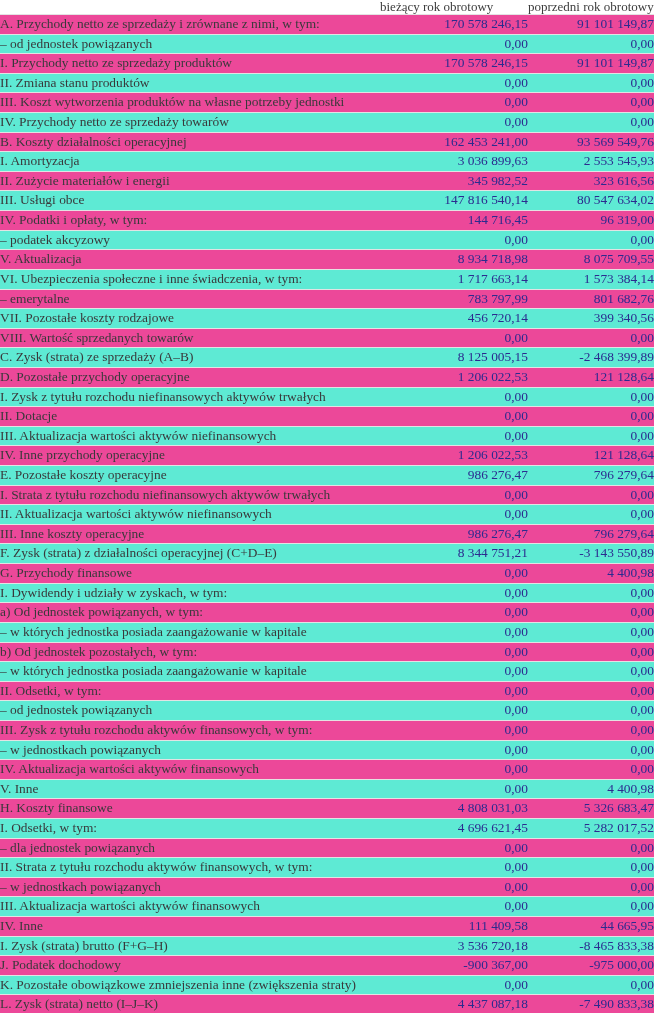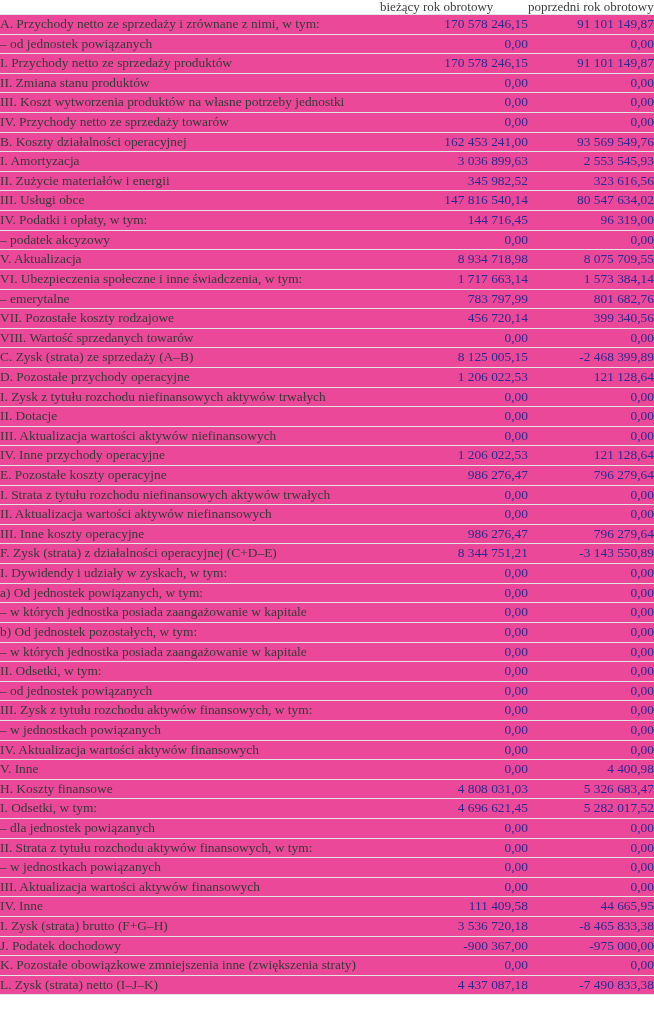--- a/index.html
+++ b/index.html
@@ -35,21 +35,21 @@
   }
   th.col-label-head {
     text-align: left;
   }
 
   
   #pnl-table tbody tr {
     height: 19.62px;
   }
   #pnl-table tbody tr.shade  { background: #ec4899; }
-  #pnl-table tbody tr.plain  { background: #ec4899; }
+  #pnl-table tbody tr.plain  { background: #5eead4; }
 
   #pnl-table tbody td {
     border-top: 1px solid #e3e3e3;
     padding: 0;
     font-size: 13.4px;
     line-height: 18.6px;
     vertical-align: middle;
     white-space: nowrap;
     overflow: hidden;
   }
@@ -229,20 +229,25 @@
       <tr class="shade">
         <td class="cell-label lvl1">III. Inne koszty operacyjne</td>
         <td class="cell-value">986 276,47</td>
         <td class="cell-value">796 279,64</td>
       </tr>
       <tr class="plain">
         <td class="cell-label lvl0">F. Zysk (strata) z działalności operacyjnej (C+D–E)</td>
         <td class="cell-value">8 344 751,21</td>
         <td class="cell-value">-3 143 550,89</td>
       </tr>
+      <tr class="shade">
+        <td class="cell-label lvl0">G. Przychody finansowe</td>
+        <td class="cell-value">0,00</td>
+        <td class="cell-value">4 400,98</td>
+      </tr>
       <tr class="plain">
         <td class="cell-label lvl1">I. Dywidendy i udziały w zyskach, w tym:</td>
         <td class="cell-value">0,00</td>
         <td class="cell-value">0,00</td>
       </tr>
       <tr class="shade">
         <td class="cell-label lvl2">a) Od jednostek powiązanych, w tym:</td>
         <td class="cell-value">0,00</td>
         <td class="cell-value">0,00</td>
       </tr>

